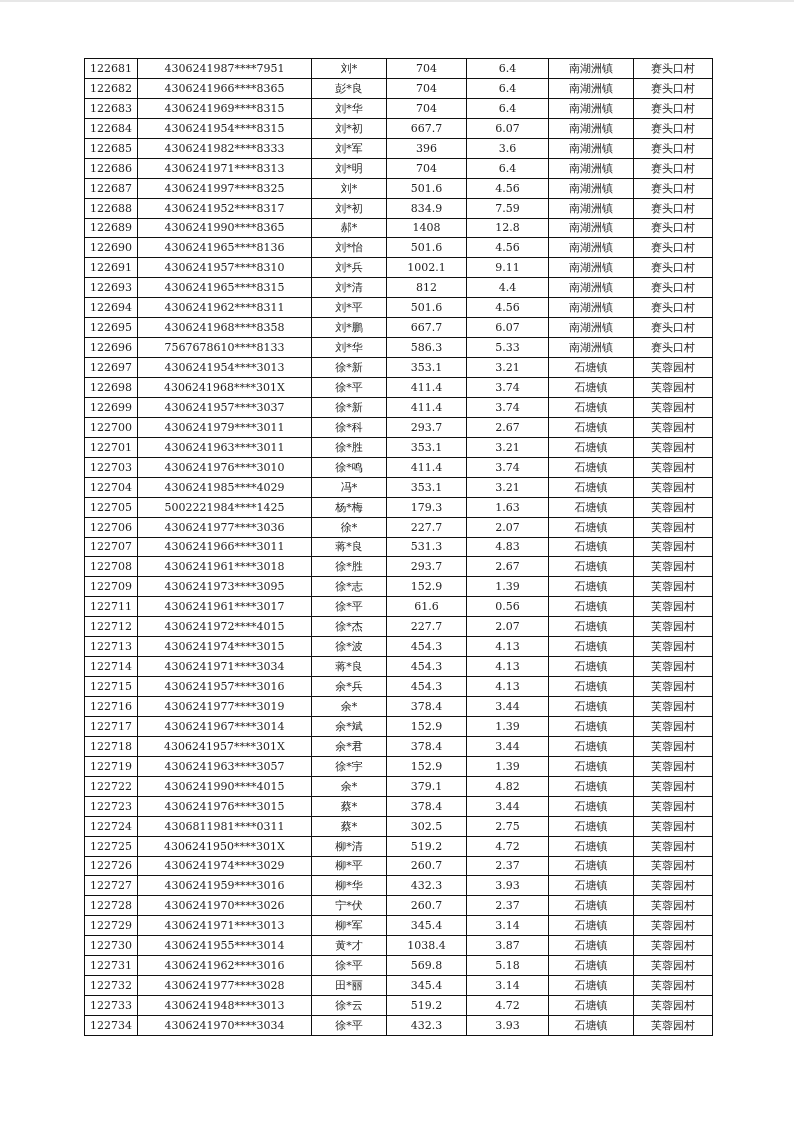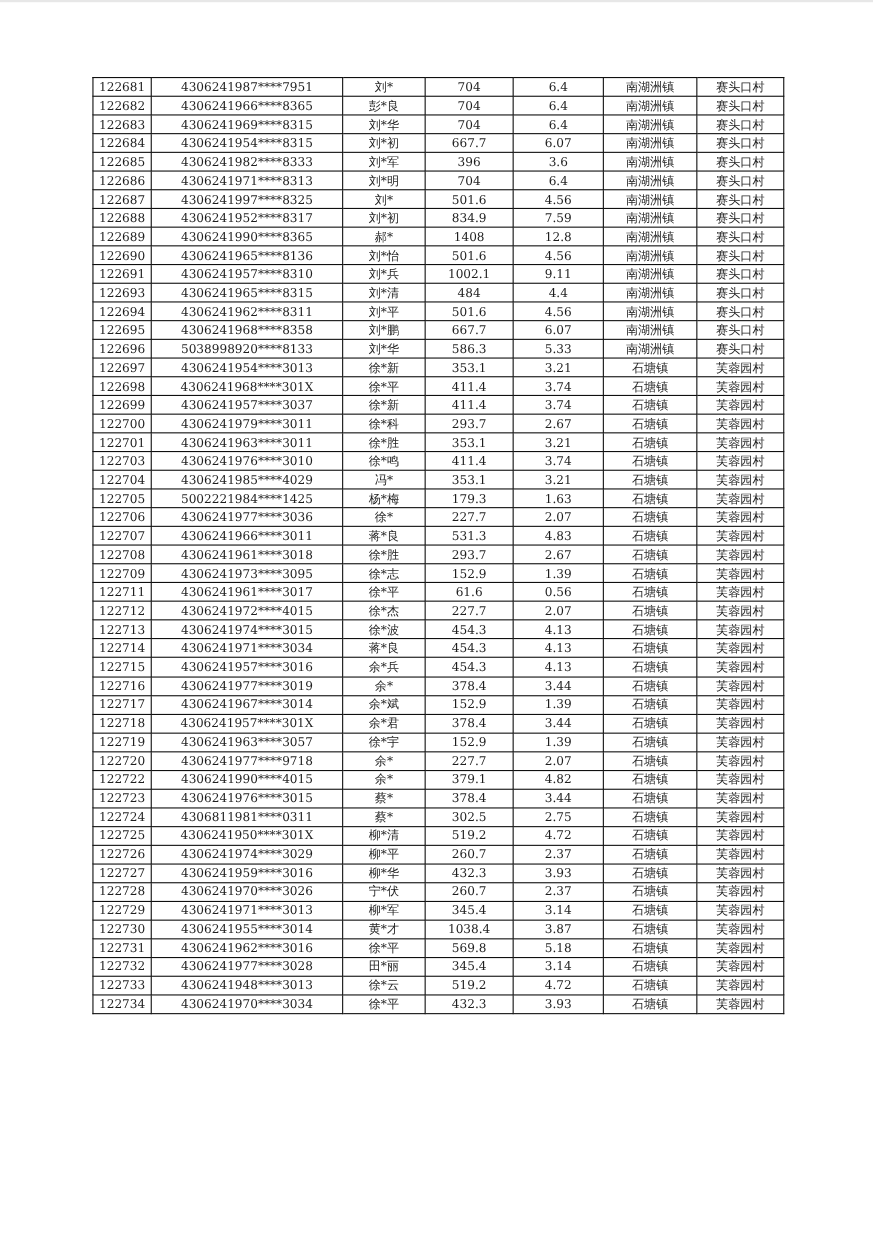--- a/index.html
+++ b/index.html
@@ -19,23 +19,23 @@
     position: absolute;
     top: 0;
     left: 0;
     width: 794px;
     height: 2px;
     background: #e7e7e7;
   }
   table.grid {
     position: absolute;
     left: 84px;
-    top: 70px;
+    top: 58px;
     width: 628px;
-    height: 852px;
+    height: 978px;
     border-collapse: collapse;
     table-layout: fixed;
   }
   table.grid td {
     border: 1.5px solid #0f0f0f;
     text-align: center;
     vertical-align: middle;
     font-size: 11px;
     line-height: 1;
     color: #1f1f1f;
@@ -164,21 +164,21 @@
           <td>刘*兵</td>
           <td>1002.1</td>
           <td>9.11</td>
           <td>南湖洲镇</td>
           <td>赛头口村</td>
         </tr>
         <tr>
           <td>122693</td>
           <td>4306241965****8315</td>
           <td>刘*清</td>
-          <td>484</td>
+          <td>812</td>
           <td>4.4</td>
           <td>南湖洲镇</td>
           <td>赛头口村</td>
         </tr>
         <tr>
           <td>122694</td>
           <td>4306241962****8311</td>
           <td>刘*平</td>
           <td>501.6</td>
           <td>4.56</td>
@@ -189,21 +189,21 @@
           <td>122695</td>
           <td>4306241968****8358</td>
           <td>刘*鹏</td>
           <td>667.7</td>
           <td>6.07</td>
           <td>南湖洲镇</td>
           <td>赛头口村</td>
         </tr>
         <tr>
           <td>122696</td>
-          <td>5038998920****8133</td>
+          <td>7567678610****8133</td>
           <td>刘*华</td>
           <td>586.3</td>
           <td>5.33</td>
           <td>南湖洲镇</td>
           <td>赛头口村</td>
         </tr>
         <tr>
           <td>122697</td>
           <td>4306241954****3013</td>
           <td>徐*新</td>
@@ -386,29 +386,20 @@
         <tr>
           <td>122719</td>
           <td>4306241963****3057</td>
           <td>徐*宇</td>
           <td>152.9</td>
           <td>1.39</td>
           <td>石塘镇</td>
           <td>芙蓉园村</td>
         </tr>
         <tr>
-          <td>122720</td>
-          <td>4306241977****9718</td>
-          <td>余*</td>
-          <td>227.7</td>
-          <td>2.07</td>
-          <td>石塘镇</td>
-          <td>芙蓉园村</td>
-        </tr>
-        <tr>
           <td>122722</td>
           <td>4306241990****4015</td>
           <td>余*</td>
           <td>379.1</td>
           <td>4.82</td>
           <td>石塘镇</td>
           <td>芙蓉园村</td>
         </tr>
         <tr>
           <td>122723</td>

